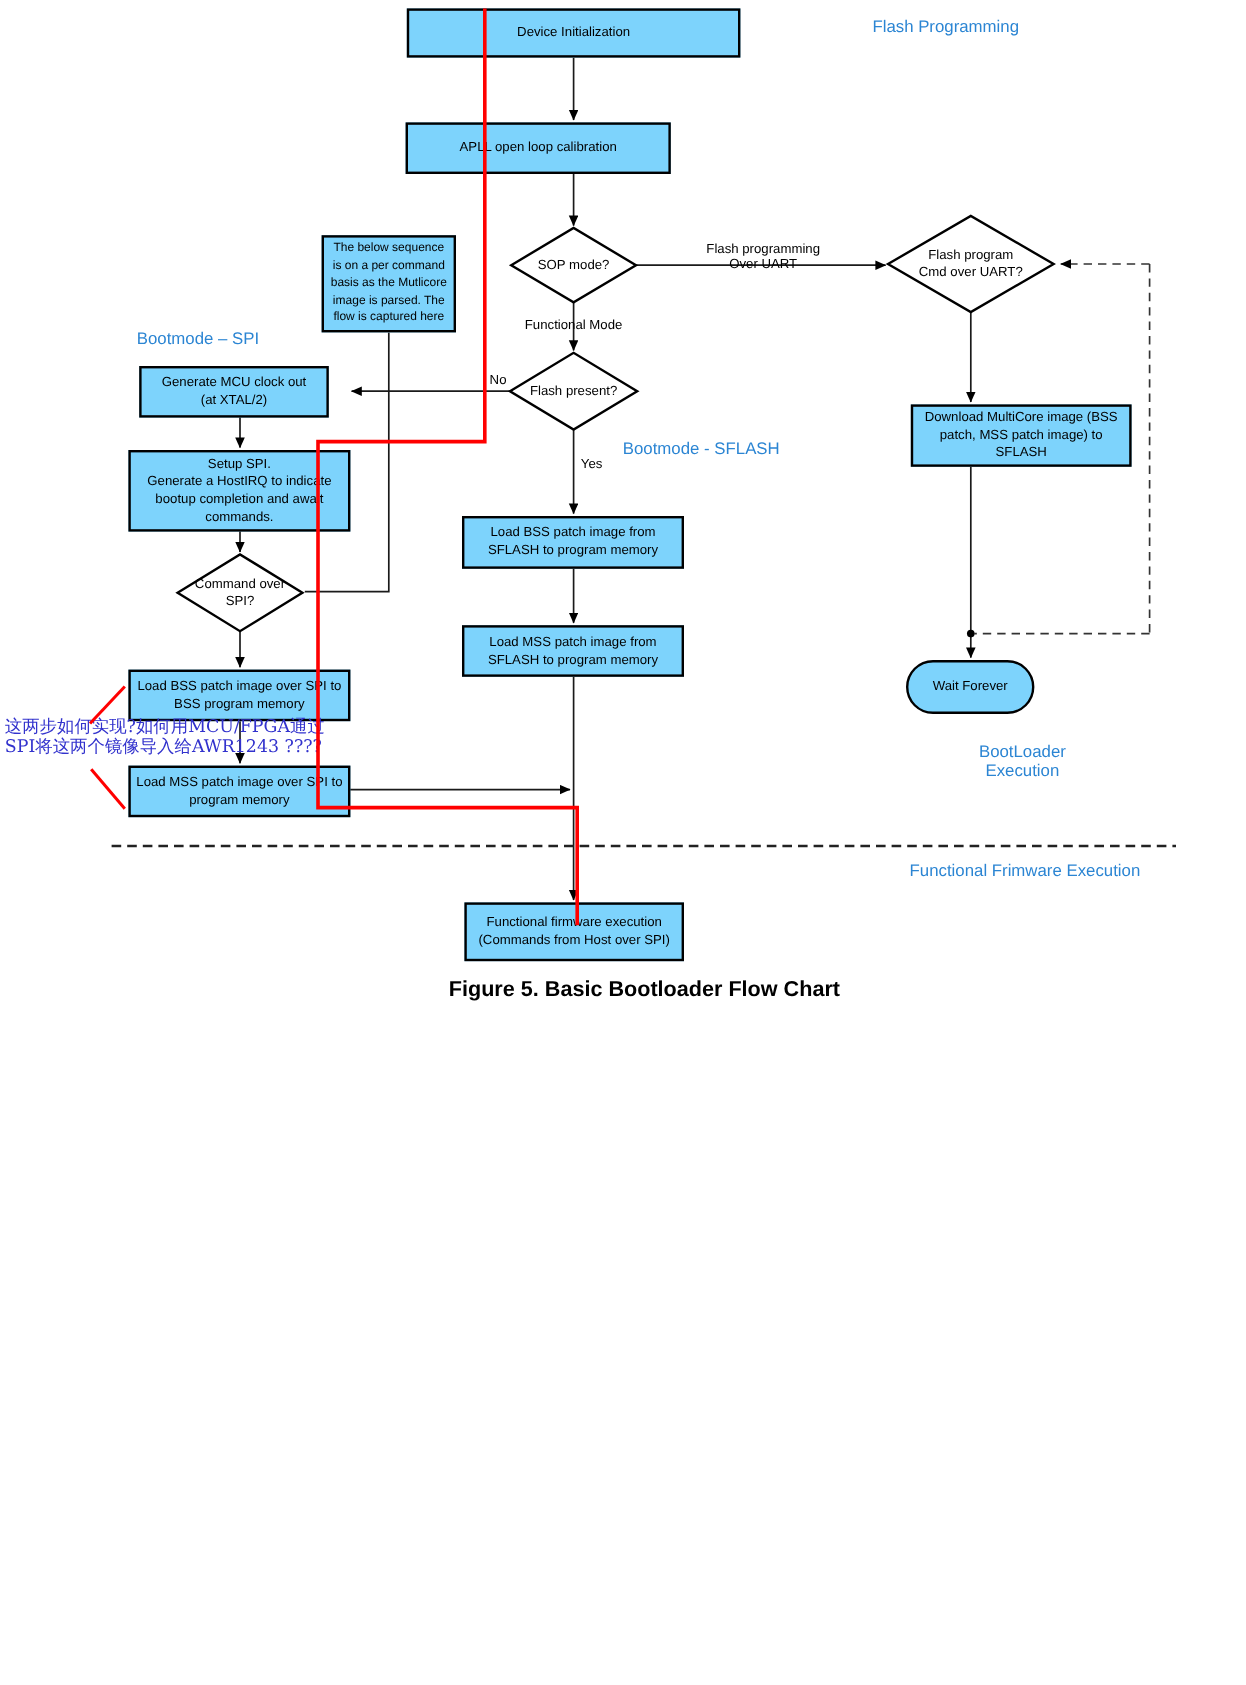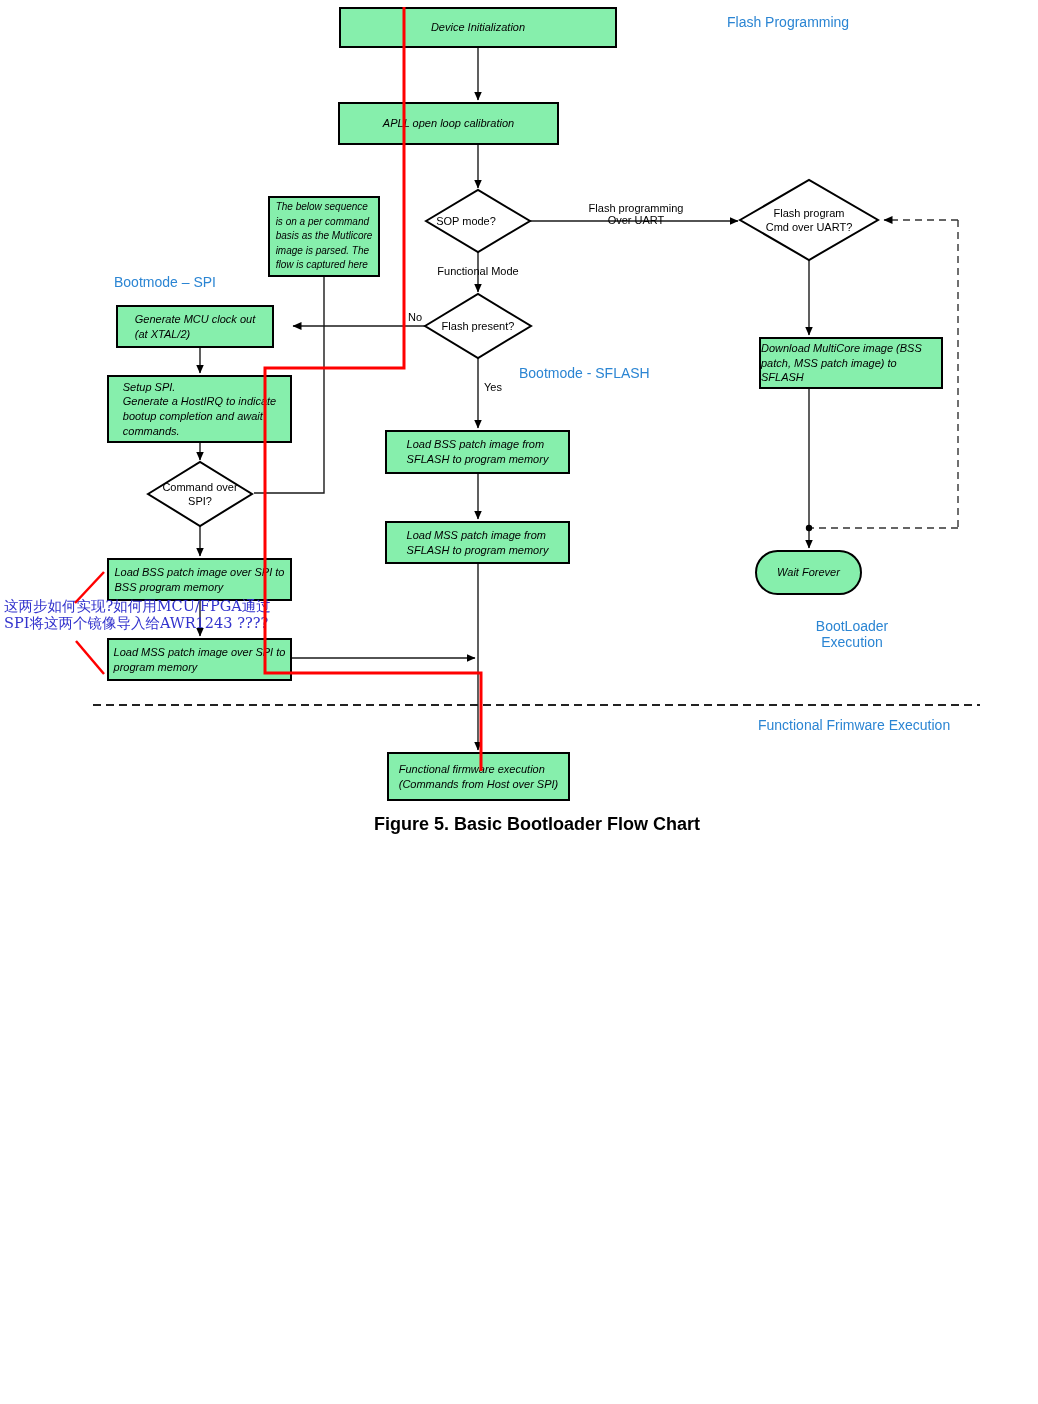--- a/index.html
+++ b/index.html
@@ -1,22 +1,22 @@
 <!DOCTYPE html>
 <html style="--accent-blue: #2b85d3; --annotation-blue: #3232cd; --line-red: #ff0000;"><head>
 <meta charset="utf-8">
 <style>
   html,body{margin:0;padding:0;background:#fff;}
   #stage{position:relative;width:1038px;height:1404px;background:#fff;overflow:hidden;
          font-family:"Liberation Sans", sans-serif;color:#000;}
   svg.layer{position:absolute;left:0;top:0;z-index:1;}
   svg.toplayer{position:absolute;left:0;top:0;z-index:3;pointer-events:none;}
-  .box{position:absolute;border:2px solid #000;background:#86efac;display:flex;align-items:center;
-       justify-content:center;text-align:left;font-size:11px;line-height:1.32;
-       white-space:pre-line;z-index:2;box-sizing:border-box;font-style:italic;}
+  .box{position:absolute;border:2px solid #000;background:#7dd3fc;display:flex;align-items:center;
+       justify-content:center;text-align:center;font-size:11px;line-height:1.32;
+       white-space:pre-line;z-index:2;box-sizing:border-box;}
   .note{font-size:10px;line-height:1.45;}
   .stadium{border-radius:24px;}
   .dlabel{position:absolute;display:flex;align-items:center;justify-content:center;text-align:center;
           font-size:11px;line-height:1.3;white-space:pre-line;z-index:2;}
   .slabel{position:absolute;font-size:11px;z-index:2;white-space:pre-line;}
   .center{text-align:center;}
   .blabel{position:absolute;font-size:14px;color:var(--accent-blue,#2b85d3);z-index:2;white-space:pre-line;}
   .chinese{position:absolute;font-family:"DejaVu Serif", serif;font-size:14.5px;
            color:var(--annotation-blue,#3232cd);line-height:1.2;white-space:pre-line;z-index:2;}
   .caption{position:absolute;font-weight:bold;font-size:18px;z-index:2;}
@@ -85,21 +85,21 @@
   <div class="box" style="left:385px;top:430px;width:185px;height:44px;">Load BSS patch image from
 SFLASH to program memory</div>
   <div class="box" style="left:385px;top:521px;width:185px;height:43px;">Load MSS patch image from
 SFLASH to program memory</div>
   <div class="box" style="left:759px;top:337px;width:184px;height:52px;">Download MultiCore image (BSS
 patch, MSS patch image) to SFLASH</div>
   <div class="box" style="left:387px;top:752px;width:183px;height:49px;">Functional firmware execution
 (Commands from Host over SPI)</div>
   <div class="box stadium" style="left:755px;top:550px;width:107px;height:45px;">Wait Forever</div>
 
-  <div class="dlabel" style="left:416px;top:206px;width:100px;height:30px;">SOP mode?</div>
+  <div class="dlabel" style="left:428px;top:206px;width:100px;height:30px;">SOP mode?</div>
   <div class="dlabel" style="left:744px;top:198px;width:130px;height:44px;">Flash program
 Cmd over UART?</div>
   <div class="dlabel" style="left:428px;top:311px;width:100px;height:30px;">Flash present?</div>
   <div class="dlabel" style="left:150px;top:476px;width:100px;height:36px;">Command over
 SPI?</div>
 
   <div class="slabel center" style="left:586px;top:202px;width:100px;">Flash programming
 Over UART</div>
   <div class="slabel center" style="left:428px;top:265px;width:100px;">Functional Mode</div>
   <div class="slabel" style="left:372px;top:311px;padding-left:36px;">No</div>

